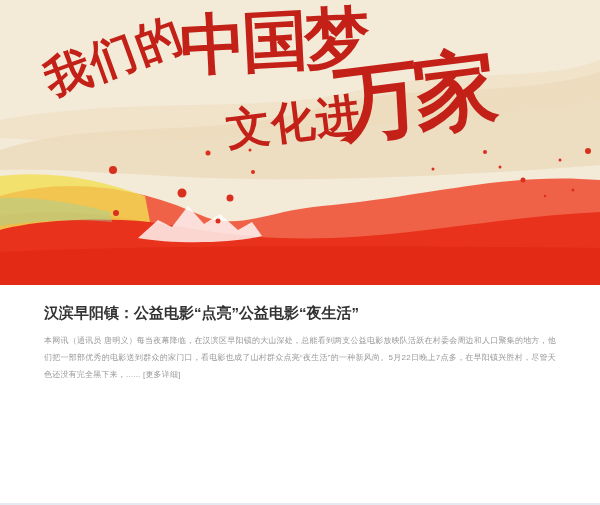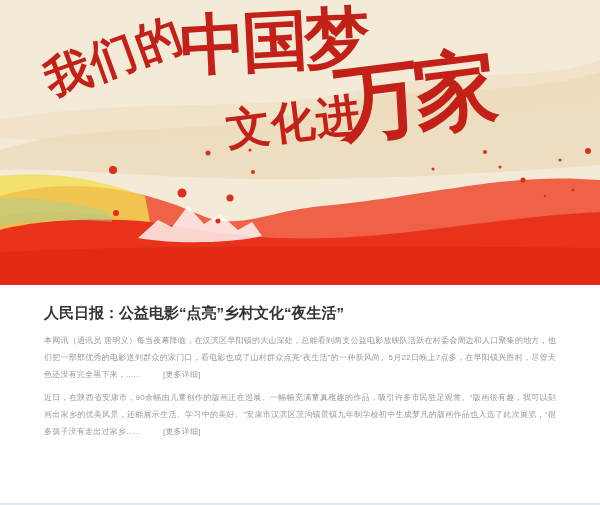--- a/index.html
+++ b/index.html
@@ -23,21 +23,21 @@
           transform:rotate(-7deg); }
 
   
   .content { background:#fff; padding:4px 44px 0 44px; }
   .article { margin-bottom:6px; }
   .article h2 { font-size:15px; line-height:20px; color:#333;
                 margin:14px 0 9px 0; font-weight:bold; }
   .article h2 a { color:#333; text-decoration:none; cursor:pointer; }
   .excerpt { font-size:8px; line-height:17px; color:#999;
              text-align:justify; letter-spacing:0.2px; }
-  .excerpt a { color:#999; text-decoration:none; cursor:pointer;margin-left:20px; }
+  .excerpt a { color:#999; text-decoration:none; cursor:pointer; }
   .bottom-line { position:fixed; left:0; bottom:0; width:600px; height:2px;
                  background:#e4eaef; }
 </style>
 </head>
 <body>
 
 <div class="banner">
   <svg width="600" height="285" viewBox="0 0 600 285">
 
     <path d="M0,150 C100,118 210,140 320,108 C420,80 510,100 600,72 L600,165 C470,175 300,185 150,175 C90,172 40,168 0,170 Z" fill="#e6cfa6" opacity="0.45"></path>
@@ -74,30 +74,26 @@
   <span class="cal cal1">我们的</span>
   <span class="cal cal2">中国梦</span>
   <span class="cal cal3">文化进</span>
   <span class="cal cal4">万家</span>
 </div>
 
 <main class="content">
 
   <article class="article">
     <h2>
-      <a>人民日报：公益电影“点亮”乡村文化“夜生活”</a>
+      <a>汉滨早阳镇：公益电影“点亮”公益电影“夜生活”</a>
     </h2>
     <p class="excerpt">
       <span>本网讯（通讯员 唐明义）每当夜幕降临，在汉滨区早阳镇的大山深处，总能看到两支公益电影放映队活跃在村委会周边和人口聚集的地方，他们把一部部优秀的电影送到群众的家门口，看电影也成了山村群众点亮“夜生活”的一种新风尚。5月22日晚上7点多，在早阳镇兴胜村，尽管天色还没有完全黑下来，......</span>
       <a>[更多详细]</a>
     </p>
   </article>
 
   <article class="article">
-    <p class="excerpt">
-      <span>近日，在陕西省安康市，90余幅由儿童创作的版画正在巡展。一幅幅充满童真稚趣的作品，吸引许多市民驻足观赏。“版画很有趣，我可以刻画出家乡的优美风景，还能展示生活、学习中的美好。”安康市汉滨区茨沟镇景镇九年制学校初中生成梦凡的版画作品也入选了此次展览，“很多孩子没有走出过家乡......</span>
-      <a>[更多详细]</a>
-    </p>
   </article>
 
 </main>
 
 <div class="bottom-line"></div>
 
 </body></html>

